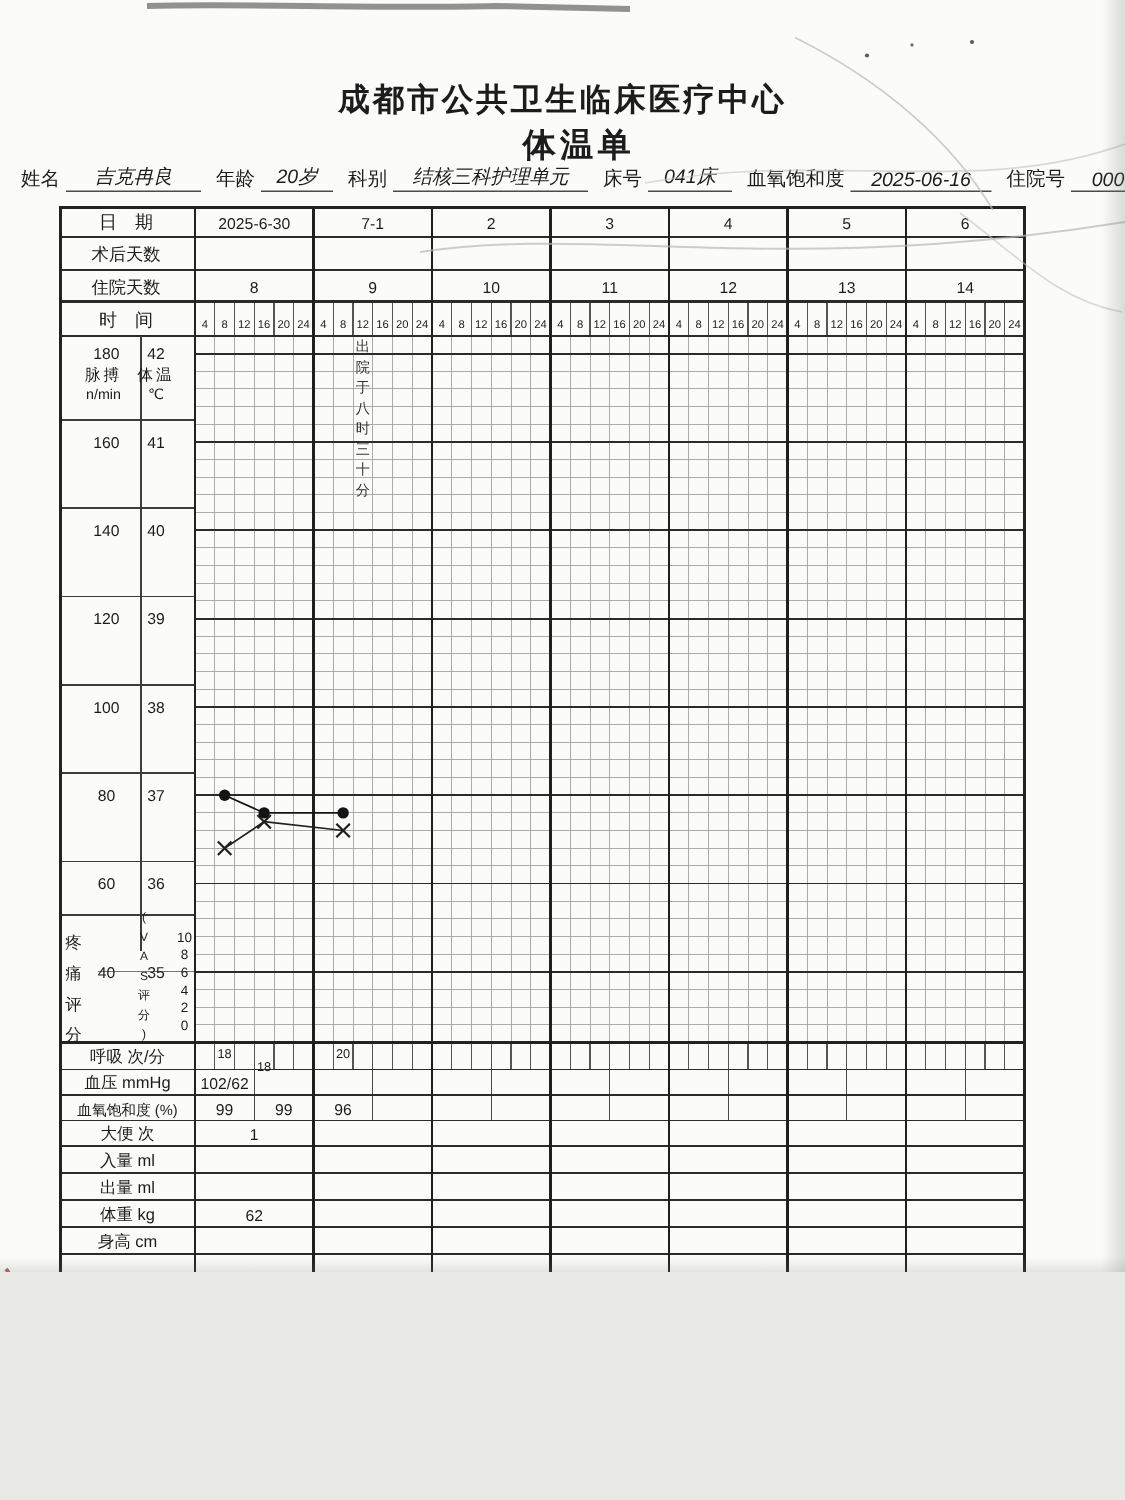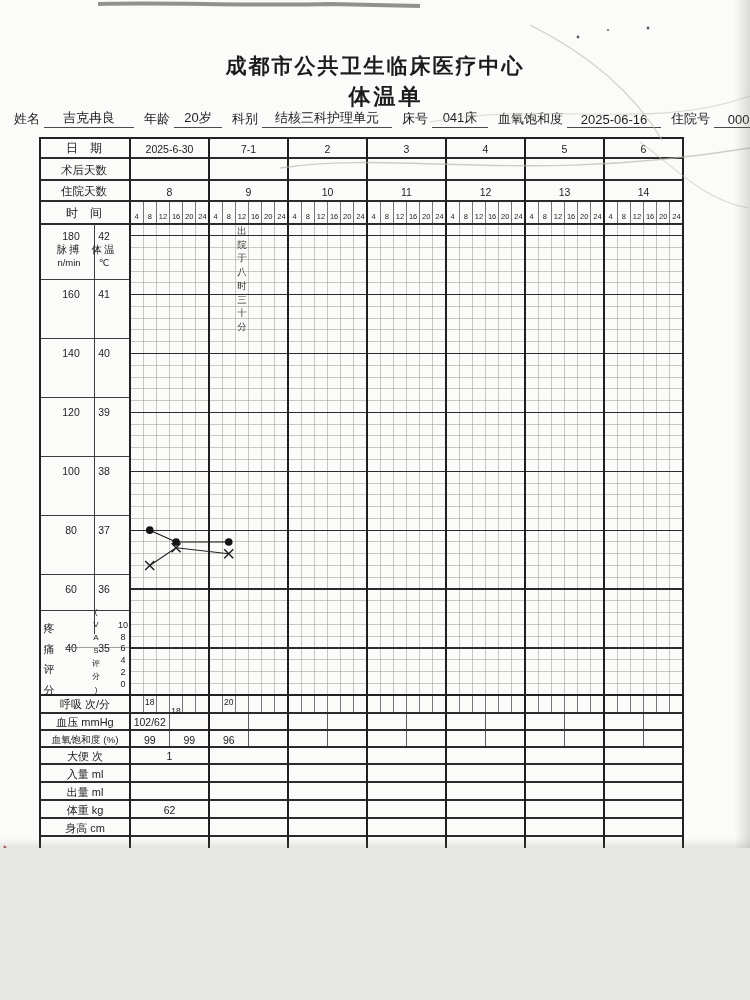--- a/index.html
+++ b/index.html
@@ -8,21 +8,21 @@
     background:#fbfbf9;overflow:hidden;
     font-family:"Liberation Sans","DejaVu Sans",sans-serif;color:#1c1c1c;
   }
   .hdr-title{position:absolute;top:52px;left:0;width:100%;text-align:center;
     font-size:21px;font-weight:bold;letter-spacing:2px;}
   .hdr-sub{position:absolute;top:82px;left:0;width:100%;text-align:center;
     font-size:22px;font-weight:bold;letter-spacing:3px;margin-left:11px;}
   .pat-row{position:absolute;top:106px;left:14px;width:724px;height:22px;
     font-size:13px;display:flex;align-items:flex-end;white-space:nowrap;}
   .pat-row .lb{margin-right:4px;}
-  .pat-row .vl{border-bottom:1px solid #4a4a4a;text-align:center;padding:0 6px;margin-right:10px;}
+  .pat-row .vl{border-bottom:1px solid #4a4a4a;text-align:center;padding:0 6px;margin-right:10px;font-style:italic;}
   .vl.name{min-width:78px;} .vl.age{min-width:36px;margin-top:40px;} .vl.dept{min-width:118px;}
   .vl.bed{min-width:44px;margin-top:18px;} .vl.adm{min-width:82px;} .vl.hosp{min-width:88px;margin-right:0;}
   #grid-svg{position:absolute;left:39px;top:137px;}
   #grid-svg text{font-family:"Liberation Sans","DejaVu Sans",sans-serif;}
   .legend{position:absolute;top:962px;left:0;width:100%;text-align:center;
     font-size:11.5px;color:#222;letter-spacing:0.5px;}
   .legend span{margin:0 7px;}
   #artifacts{position:absolute;left:0;top:0;pointer-events:none;}
   .edge-shade{position:absolute;top:0;right:0;width:16px;height:100%;
     background:linear-gradient(to right,rgba(0,0,0,0),rgba(120,120,115,0.25));}

